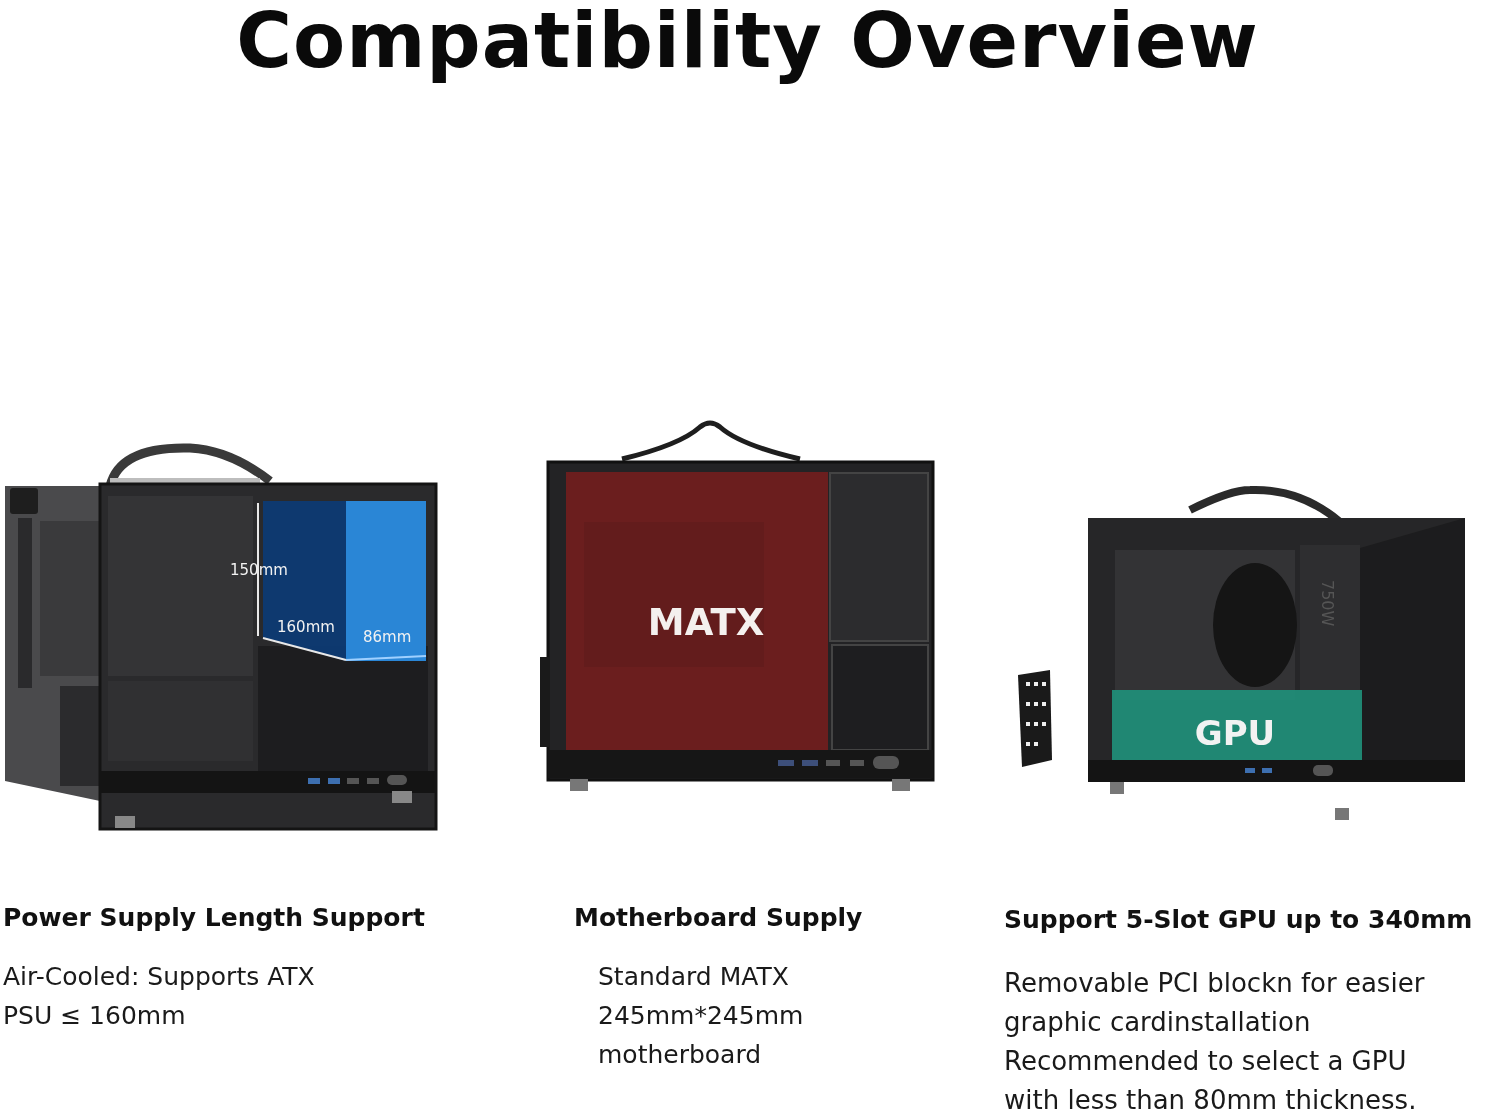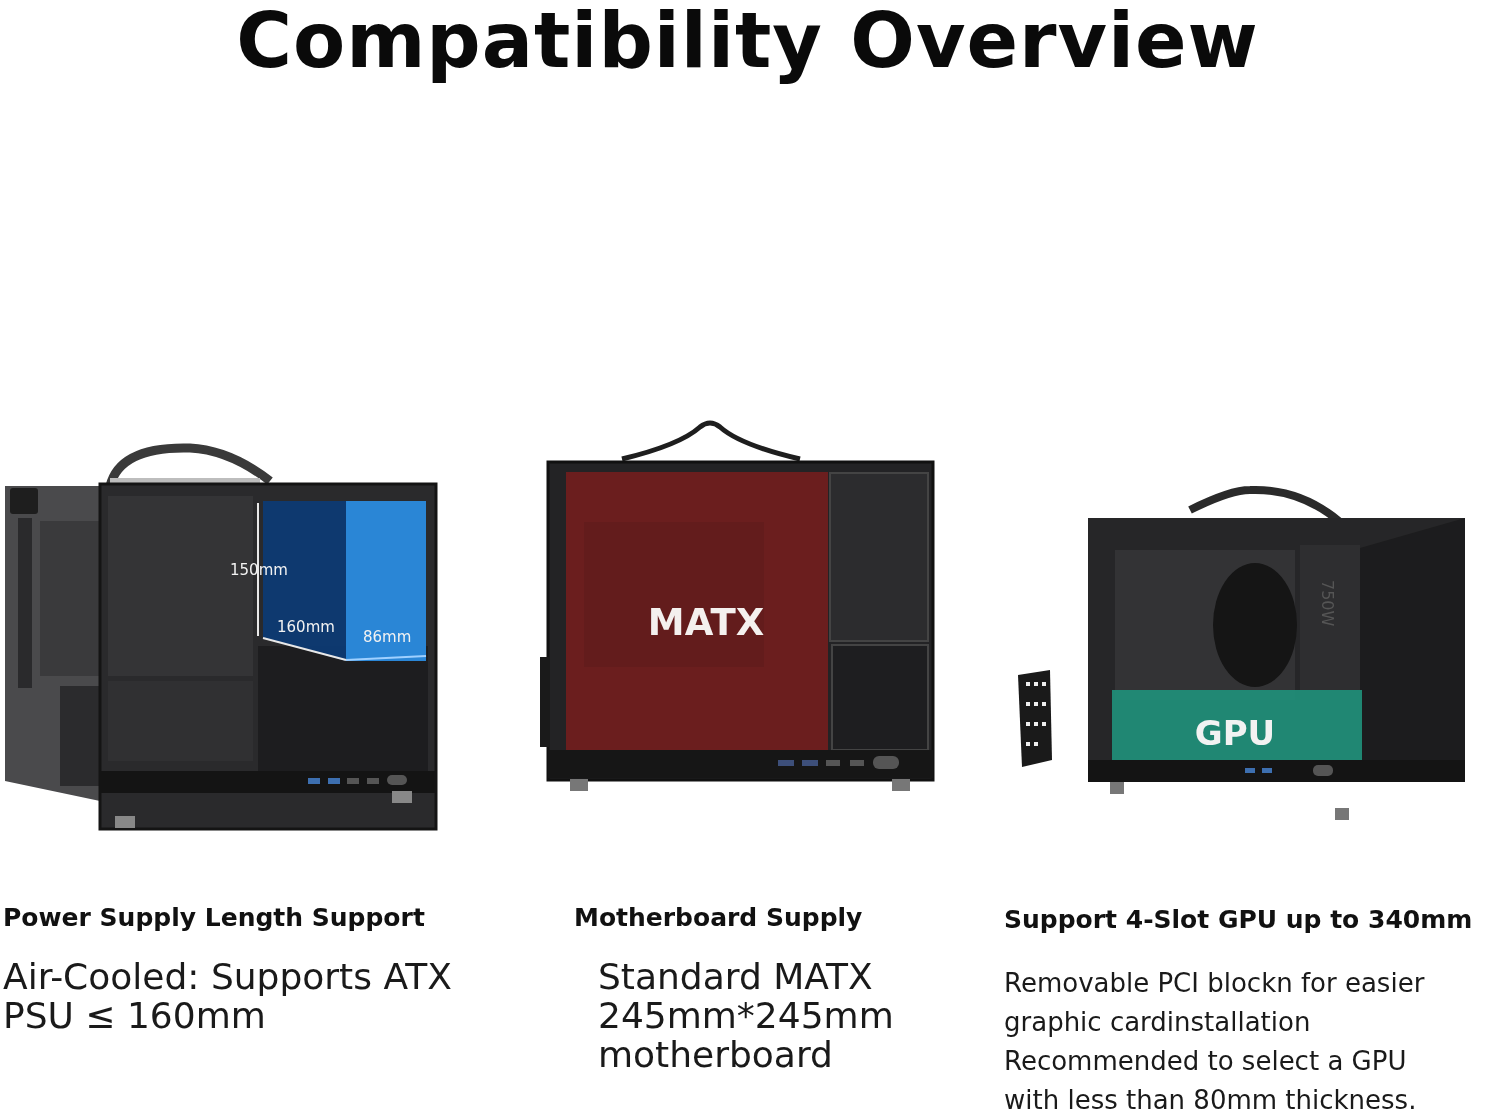--- a/index.html
+++ b/index.html
@@ -1,21 +1,21 @@
 <!DOCTYPE html>
 <html><head>
 <meta charset="utf-8">
 <style>
   html,body{margin:0;padding:0;background:#ffffff;}
   body{width:1495px;height:1113px;position:relative;overflow:hidden;font-family:"DejaVu Sans","Liberation Sans",sans-serif;color:#111;}
   .title{position:absolute;left:0;width:1495px;top:-4px;text-align:center;font-size:76px;font-weight:bold;letter-spacing:1px;color:#0a0a0a;}
   .panel{position:absolute;}
   .case-svg{position:absolute;}
   .feature-head{position:absolute;font-size:25px;font-weight:bold;color:#111;white-space:nowrap;}
-  .feature-body{position:absolute;font-size:36px;line-height:39px;color:#1a1a1a;white-space:pre-line;}
+  .feature-body{position:absolute;font-size:25px;line-height:39px;color:#1a1a1a;white-space:pre-line;}
   .svgtext{font-family:"DejaVu Sans","Liberation Sans",sans-serif;}
 </style>
 </head>
 <body>
 
 <div class="title">Compatibility Overview</div>
 
 <div class="panel" style="left:0;top:436px;width:450px;height:400px;">
   <svg class="case-svg" width="450" height="400" viewBox="0 0 450 400" style="left:0;top:0;">
 
@@ -124,17 +124,17 @@
 
 <div class="feature-head" style="left:3px;top:903px;text-align:center;">Power Supply Length Support</div>
 <div class="feature-body" style="left:3px;top:957px;">Air-Cooled:  Supports ATX
 PSU ≤ 160mm</div>
 
 <div class="feature-head" style="left:574px;top:903px;">Motherboard Supply</div>
 <div class="feature-body" style="left:598px;top:957px;">Standard MATX
 245mm*245mm
 motherboard</div>
 
-<div class="feature-head" style="left:1004px;top:905px;">Support 4-Slot GPU up to 340mm</div>
+<div class="feature-head" style="left:1004px;top:905px;">Support 5-Slot GPU up to 340mm</div>
 <div class="feature-body" style="left:1004px;top:964px;font-size:26px;">Removable PCI blockn for easier
 graphic cardinstallation
 Recommended to select a GPU
 with less than 80mm thickness.</div>
 
 </body></html>

